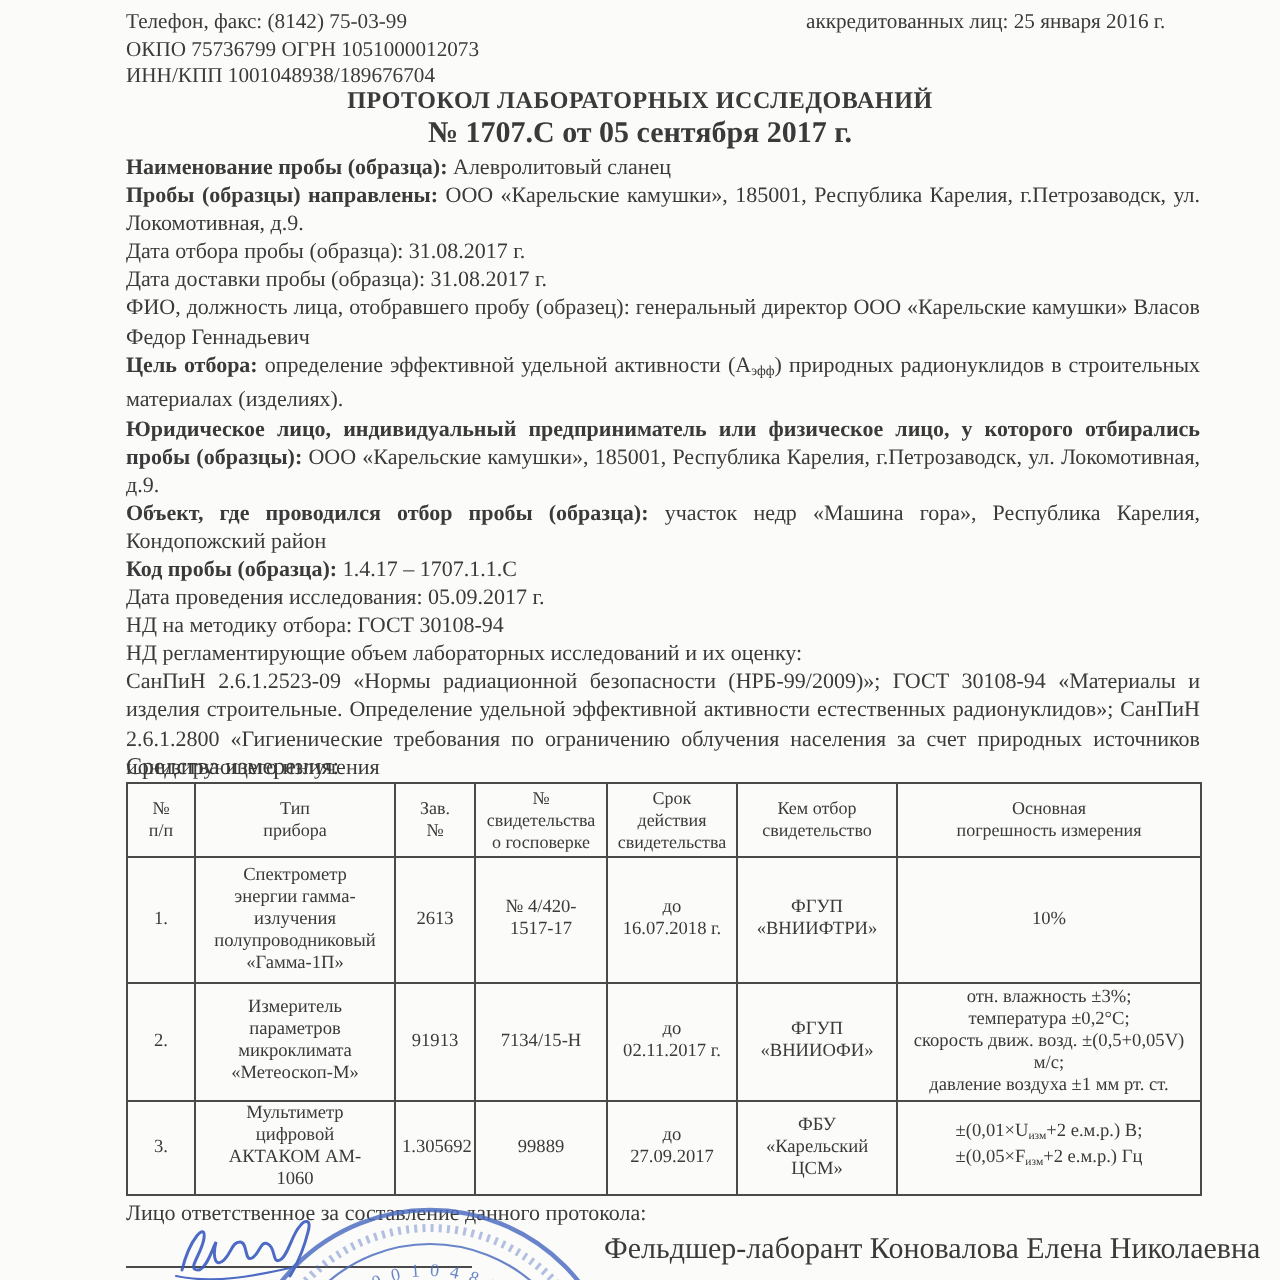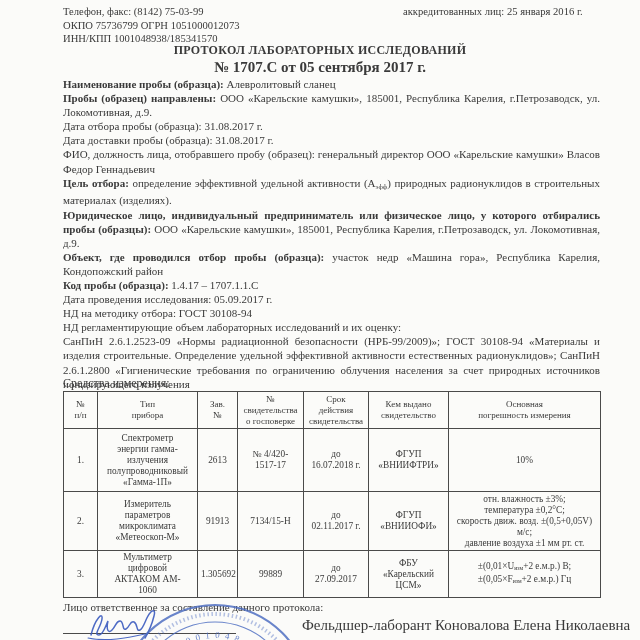--- a/index.html
+++ b/index.html
@@ -43,35 +43,35 @@
 </style>
 </head>
 <body>
 
 <div class="page">
 
   <div class="letterhead">
     <div class="lh-left">
       <div>Телефон, факс: (8142) 75-03-99</div>
       <div>ОКПО 75736799 ОГРН 1051000012073</div>
-      <div>ИНН/КПП 1001048938/185341570</div>
+      <div>ИНН/КПП 1001048938/189676704</div>
     </div>
     <div class="lh-right">
       <div>аккредитованных лиц: 25 января 2016 г.</div>
     </div>
   </div>
 
   <div class="title-wrap">
     <div class="title-1">ПРОТОКОЛ ЛАБОРАТОРНЫХ ИССЛЕДОВАНИЙ</div>
     <div class="title-2">№ 1707.С от 05 сентября 2017 г.</div>
   </div>
 
   <div class="content">
       <div class="para"><span class="b">Наименование пробы (образца): </span><span>Алевролитовый сланец</span></div>
-      <div class="para justify"><span class="b">Пробы (образец) направлены: </span><span>ООО «Карельские камушки», 185001, Республика Карелия, г.Петрозаводск, ул. Локомотивная, д.9.</span></div>
+      <div class="para justify"><span class="b">Пробы (образцы) направлены: </span><span>ООО «Карельские камушки», 185001, Республика Карелия, г.Петрозаводск, ул. Локомотивная, д.9.</span></div>
       <div class="para"><span>Дата отбора пробы (образца):   31.08.2017 г.</span></div>
       <div class="para"><span>Дата доставки пробы (образца):  31.08.2017 г.</span></div>
       <div class="para justify"><span>ФИО, должность лица, отобравшего пробу (образец): генеральный директор  ООО «Карельские камушки» Власов Федор Геннадьевич</span></div>
       <div class="para justify"><span class="b">Цель отбора: </span><span>определение эффективной удельной активности (А</span><span class="sub">эфф</span><span>) природных радионуклидов в строительных материалах (изделиях).</span></div>
       <div class="para justify"><span class="b">Юридическое лицо, индивидуальный предприниматель или физическое лицо, у которого отбирались пробы (образцы): </span><span>ООО «Карельские камушки», 185001, Республика Карелия, г.Петрозаводск, ул. Локомотивная, д.9.</span></div>
       <div class="para justify"><span class="b">Объект, где проводился отбор пробы (образца): </span><span>участок недр «Машина гора», Республика Карелия, Кондопожский район</span></div>
       <div class="para"><span class="b">Код пробы (образца): </span><span>1.4.17 – 1707.1.1.С</span></div>
       <div class="para"><span>Дата проведения исследования: 05.09.2017 г.</span></div>
       <div class="para"><span>НД на методику отбора: ГОСТ 30108-94</span></div>
       <div class="para"><span>НД регламентирующие объем лабораторных исследований и их оценку:</span></div>
@@ -97,21 +97,21 @@
             <th>Тип
 прибора</th>
             <th>Зав.
 №</th>
             <th>№
 свидетельства
 о госповерке</th>
             <th>Срок
 действия
 свидетельства</th>
-            <th>Кем выдано
+            <th>Кем отбор
 свидетельство</th>
             <th>Основная
 погрешность измерения</th>
           </tr>
         </thead>
       <tbody id="ins-body">
           <tr>
             <td>1.</td>
             <td>Спектрометр
 энергии гамма-

